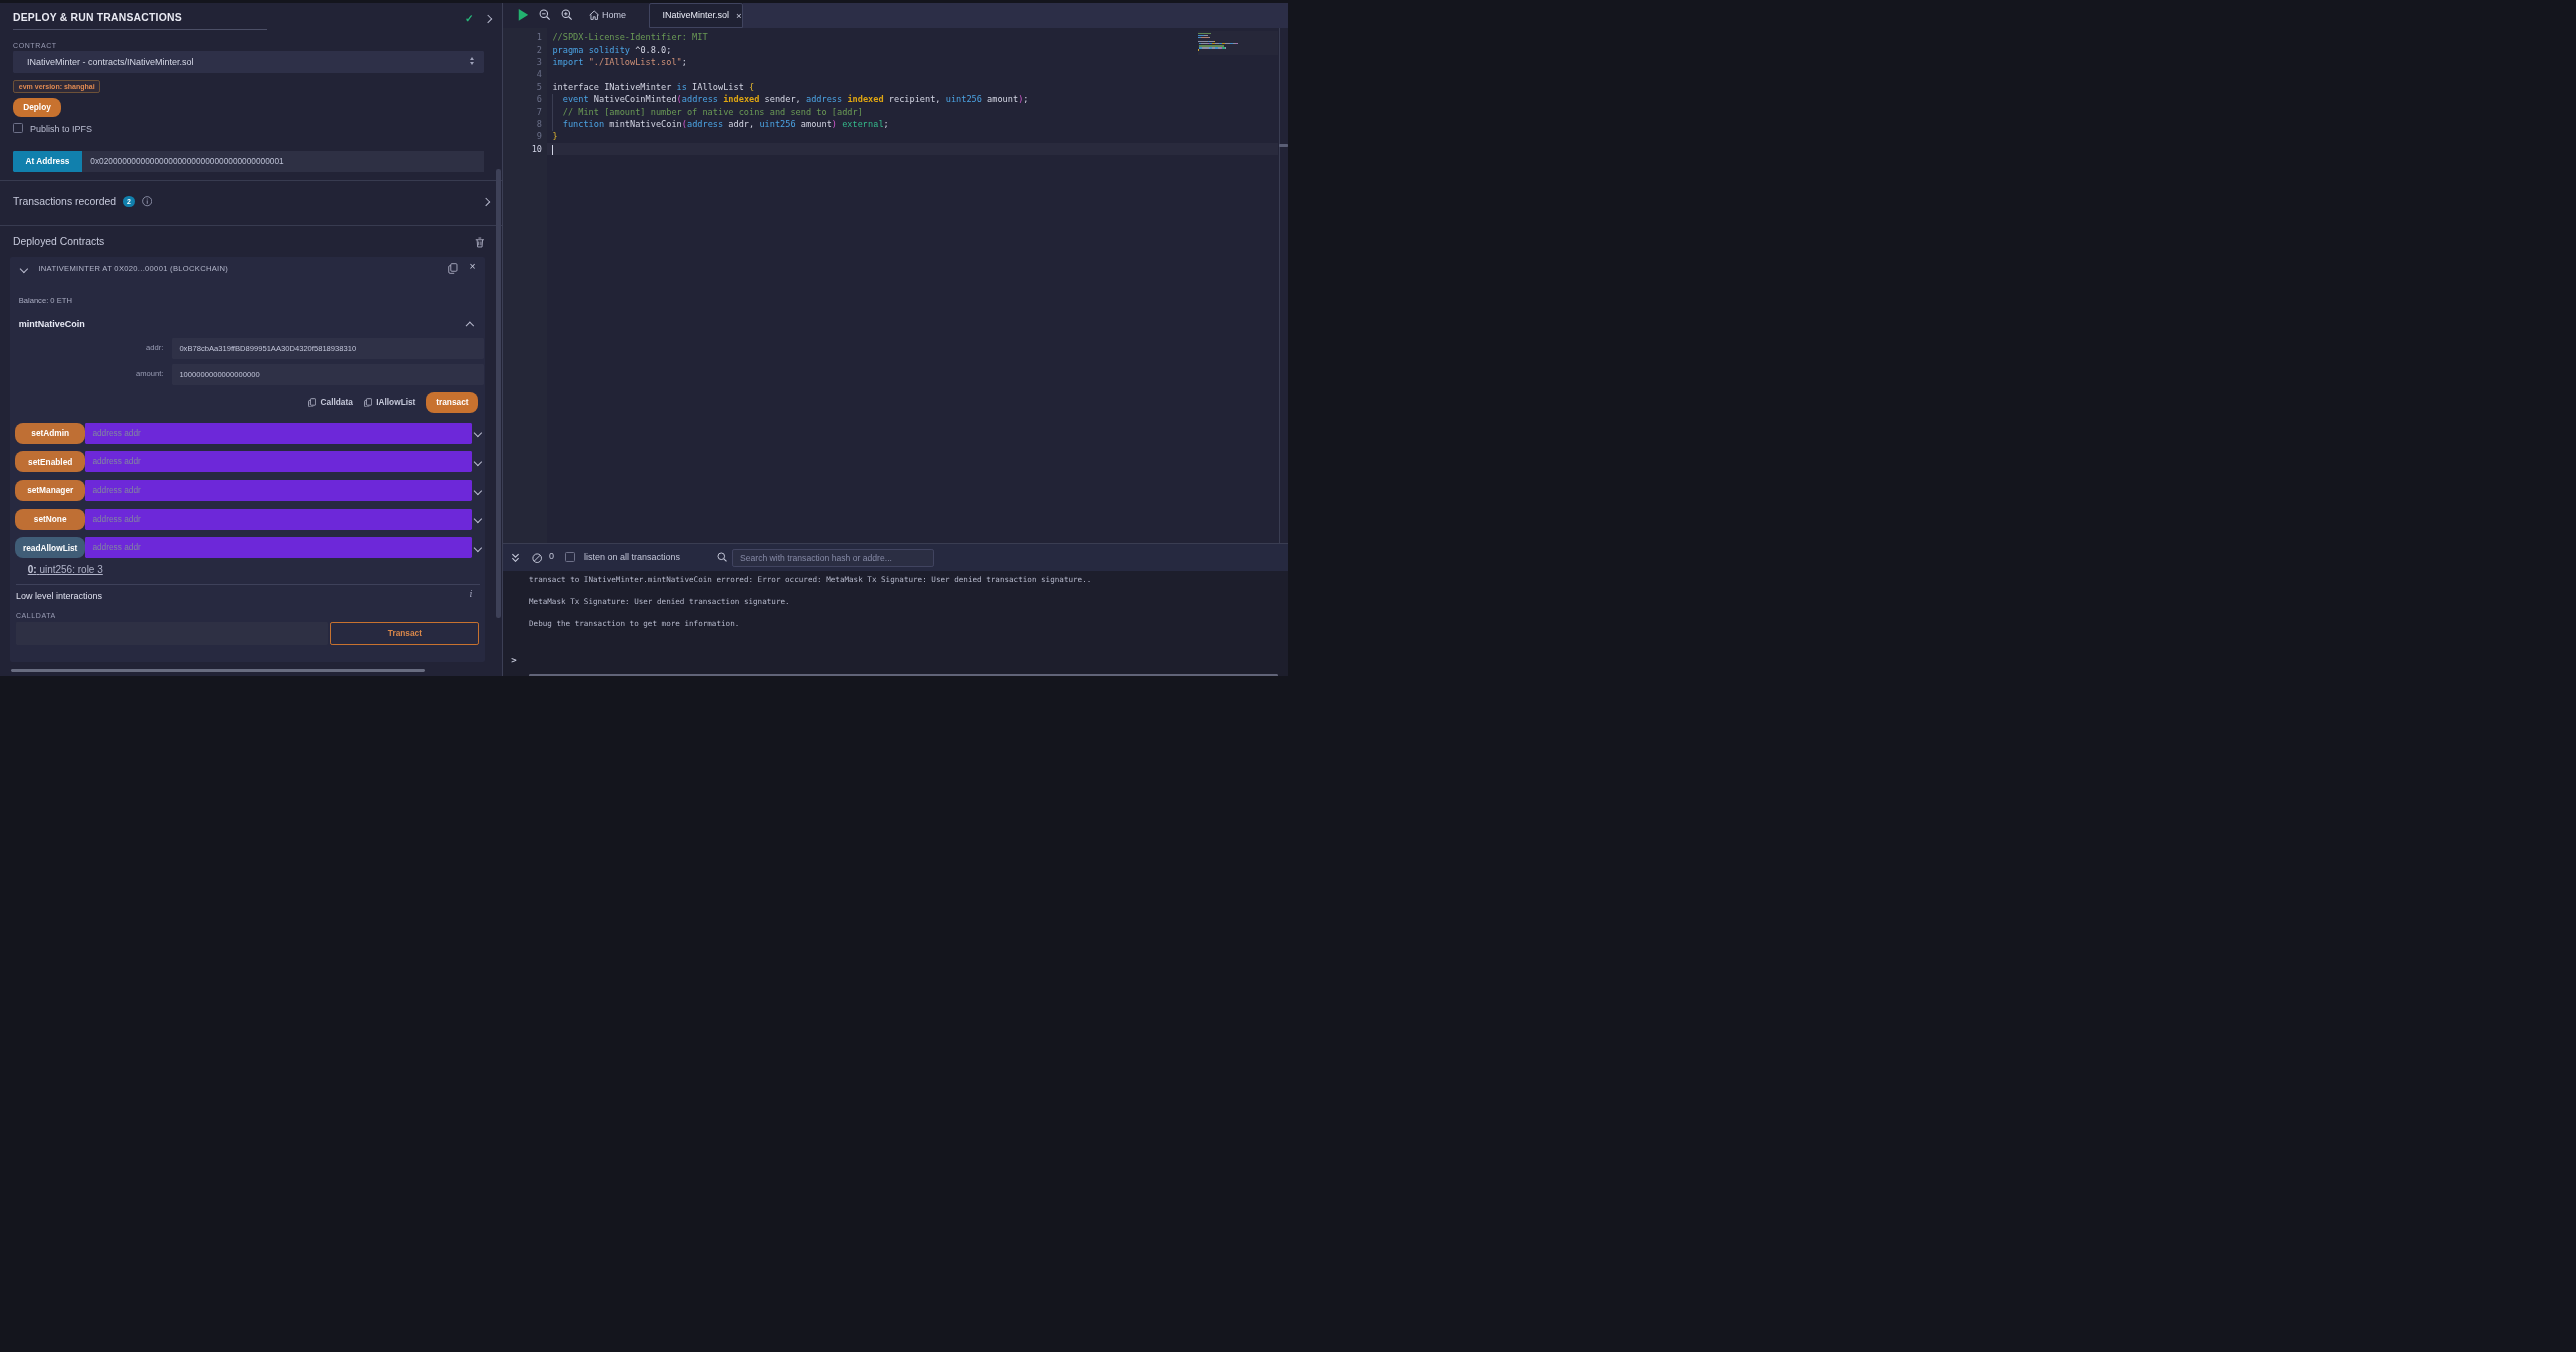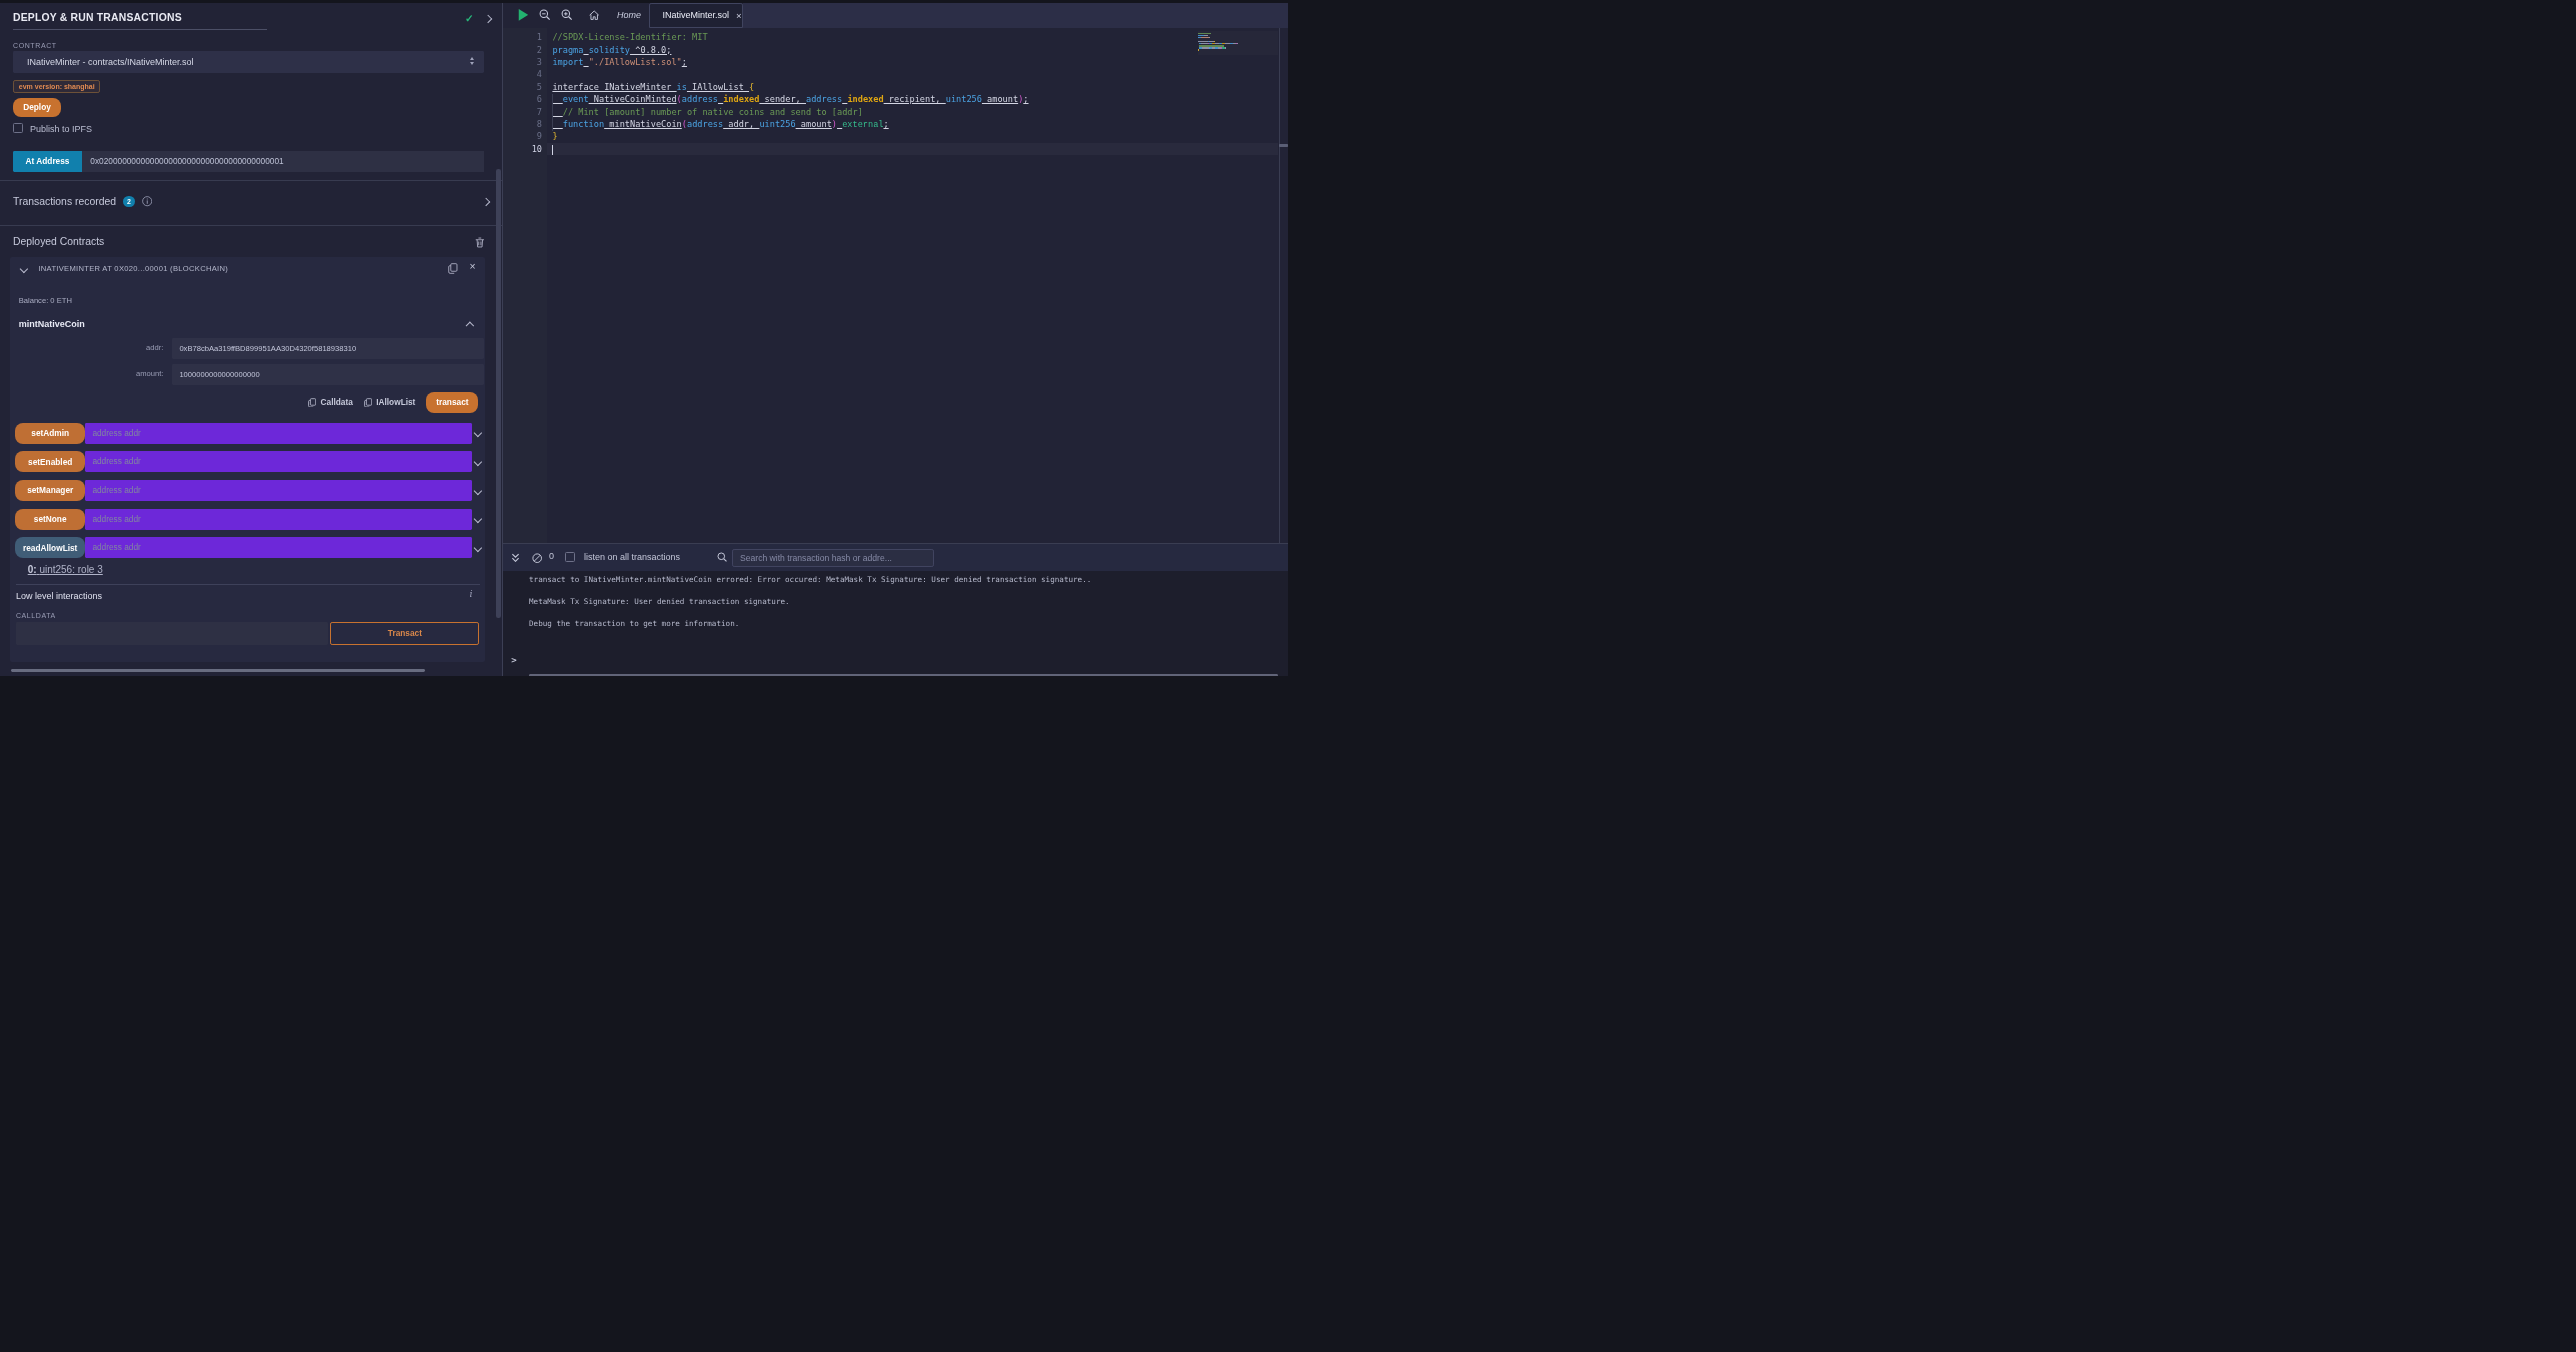--- a/index.html
+++ b/index.html
@@ -80,36 +80,36 @@
   .btn-transact2{left:320px;top:365px;width:149px;height:23px;background:transparent;border:0.7px solid #c8722f;
                  color:#d9874a;border-radius:2.1px;}
   .panel-hscroll{left:11px;top:666px;width:414px;height:2.8px;background:#7a7e94;border-radius:1.4px;opacity:.8;}
   .panel-vscroll{left:496px;top:169px;width:4.8px;height:449px;background:#3e4158;border-radius:2.1px;}
   .panel-vdiv{left:502px;top:2.8px;width:0.7px;height:673px;background:#3c3f55;}
   
   .main{left:503px;top:2.8px;width:785px;height:673px;background:#222336;}
   .tabstrip{left:240px;top:0;width:545px;height:25px;background:#2c2e47;}
   .play{left:15px;top:6.2px;}
   .mag{top:6.2px;} .mag1{left:36px;} .mag2{left:58px;}
-  .home-tab{left:80px;top:0;height:25px;display:flex;align-items:center;gap:18px;padding:0 5.5px;cursor:pointer;font-style:italic;}
+  .home-tab{left:80px;top:0;height:25px;display:flex;align-items:center;gap:3px;padding:0 5.5px;cursor:pointer;}
   .home-lbl{font-size:9px;color:#c9ccde;}
   .file-tab{left:146px;top:0;width:94px;height:25px;background:#1f2133;border:0.7px solid #40445f;
             border-radius:2.1px 2.1px 0 0;box-sizing:border-box;display:flex;align-items:center;gap:5.5px;
             padding:0 7px;cursor:pointer;}
   .file-lbl{font-size:9px;color:#eceef8;}
   .tab-close{margin-left:1.4px;font-size:9.7px;color:#c6c9da;cursor:pointer;}
   
   .editor{left:0;top:25px;width:785px;height:515px;background:#222336;overflow:hidden;}
   .gutter-bg{left:0;top:0;width:44px;height:515px;background:#252738;}
   .code-lines{left:0;top:3.5px;width:691px;}
   .code-line{height:12.4px;display:flex;font-family:"DejaVu Sans Mono",monospace;font-size:8.6px;line-height:12.4px;}
   .ln{width:39px;text-align:right;color:#6a6f88;flex:none;}
   .ln.active{color:#cfd2e4;}
   .lt{margin-left:10.4px;white-space:pre;}
-  .tok-plain{color:#d4d6e4;text-decoration:underline;} .tok-kw{color:#4ba3e3;} .tok-comment{color:#6a9955;}
+  .tok-plain{color:#d4d6e4;} .tok-kw{color:#4ba3e3;} .tok-comment{color:#6a9955;}
   .tok-str{color:#ce9178;} .tok-idx{color:#dfa612;font-weight:700;} .tok-paren{color:#d359ce;}
   .tok-brace{color:#e4b830;} .tok-ext{color:#35bd8d;font-family:Liberation Mono, monospace;}
   .cur-line{left:44px;top:115px;width:731px;height:12.4px;background:rgba(255,255,255,.035);}
   .indent-guide{left:49px;top:66px;width:0.7px;height:37px;background:#3a3d52;}
   .cursor{left:49px;top:117px;width:1.4px;height:10.4px;background:#d0d3e4;}
   .minimap{left:695px;top:3.5px;width:80px;padding:1.4px 0;background:rgba(255,255,255,.02);}
   .mm-line{height:1.4px;margin-bottom:0.7px;display:flex;}
   .mm-line span{height:1.4px;display:inline-block;opacity:.85;}
   .mmc-plain{background:#9fa2b8;} .mmc-kw{background:#4ba3e3;} .mmc-comment{background:#6a9955;}
   .mmc-str{background:#ce9178;} .mmc-idx{background:#dfa612;} .mmc-paren{background:#d359ce;}

